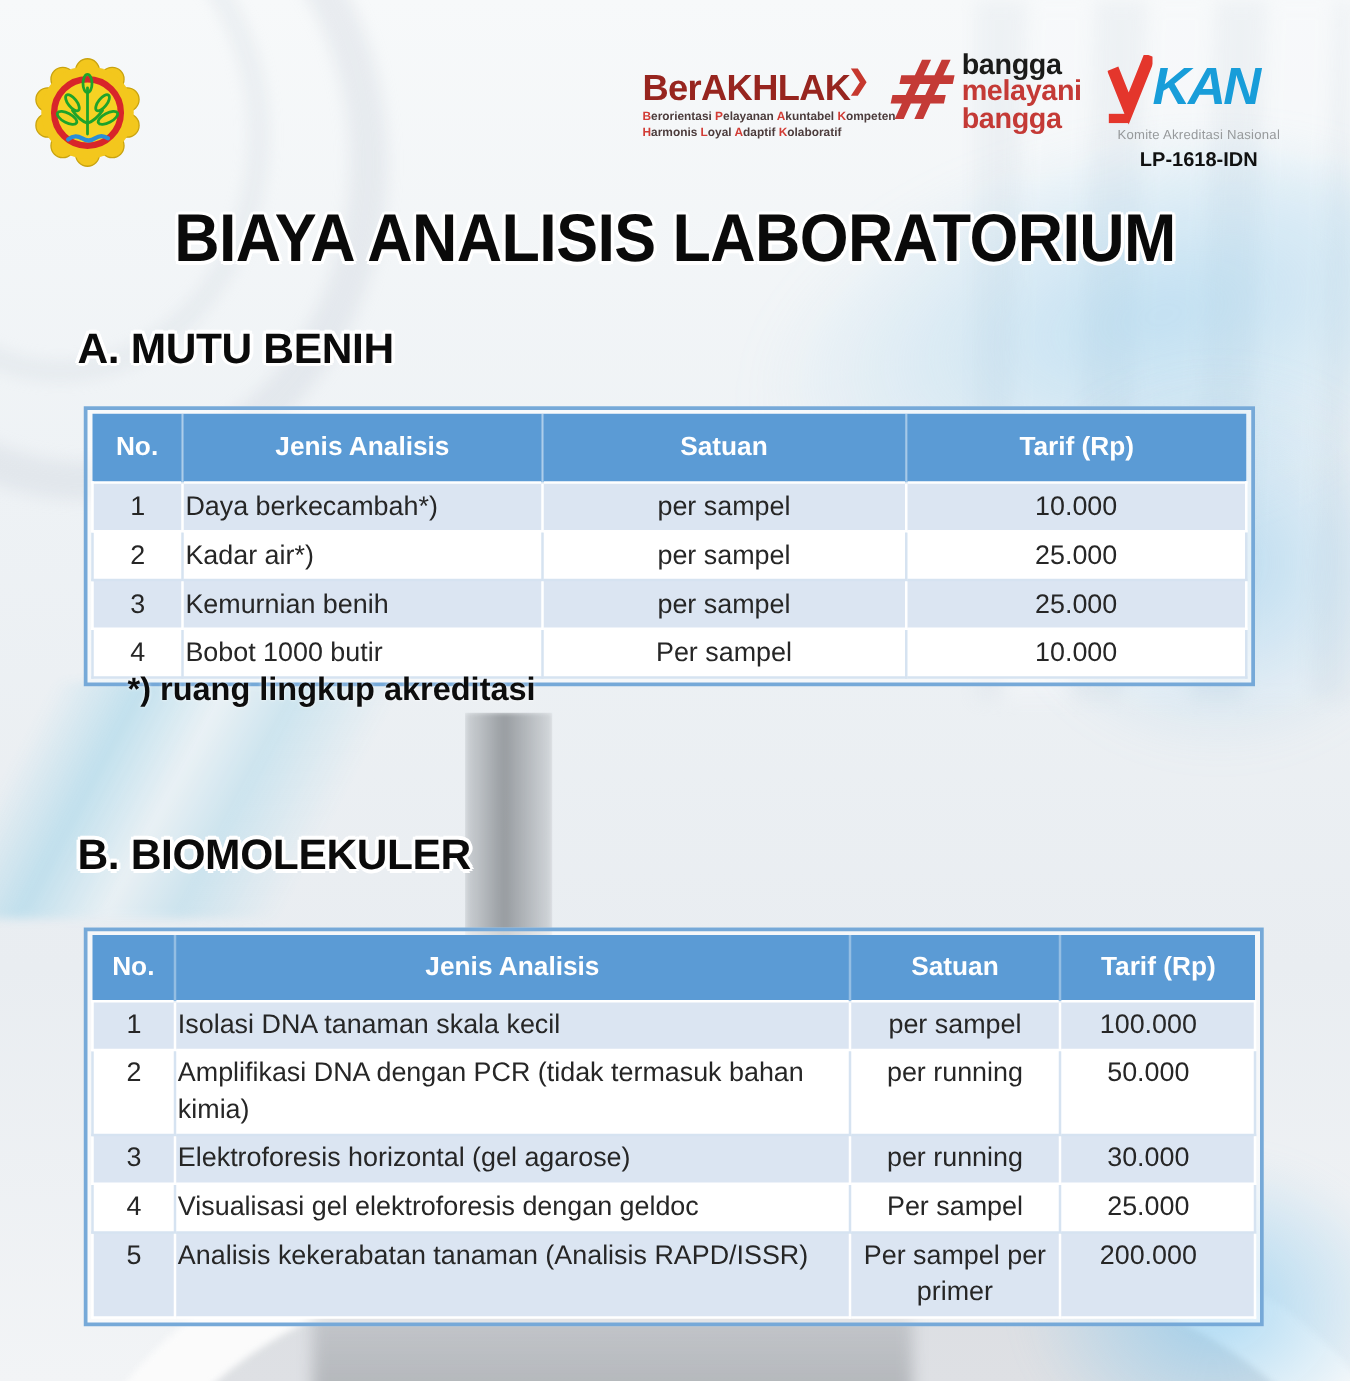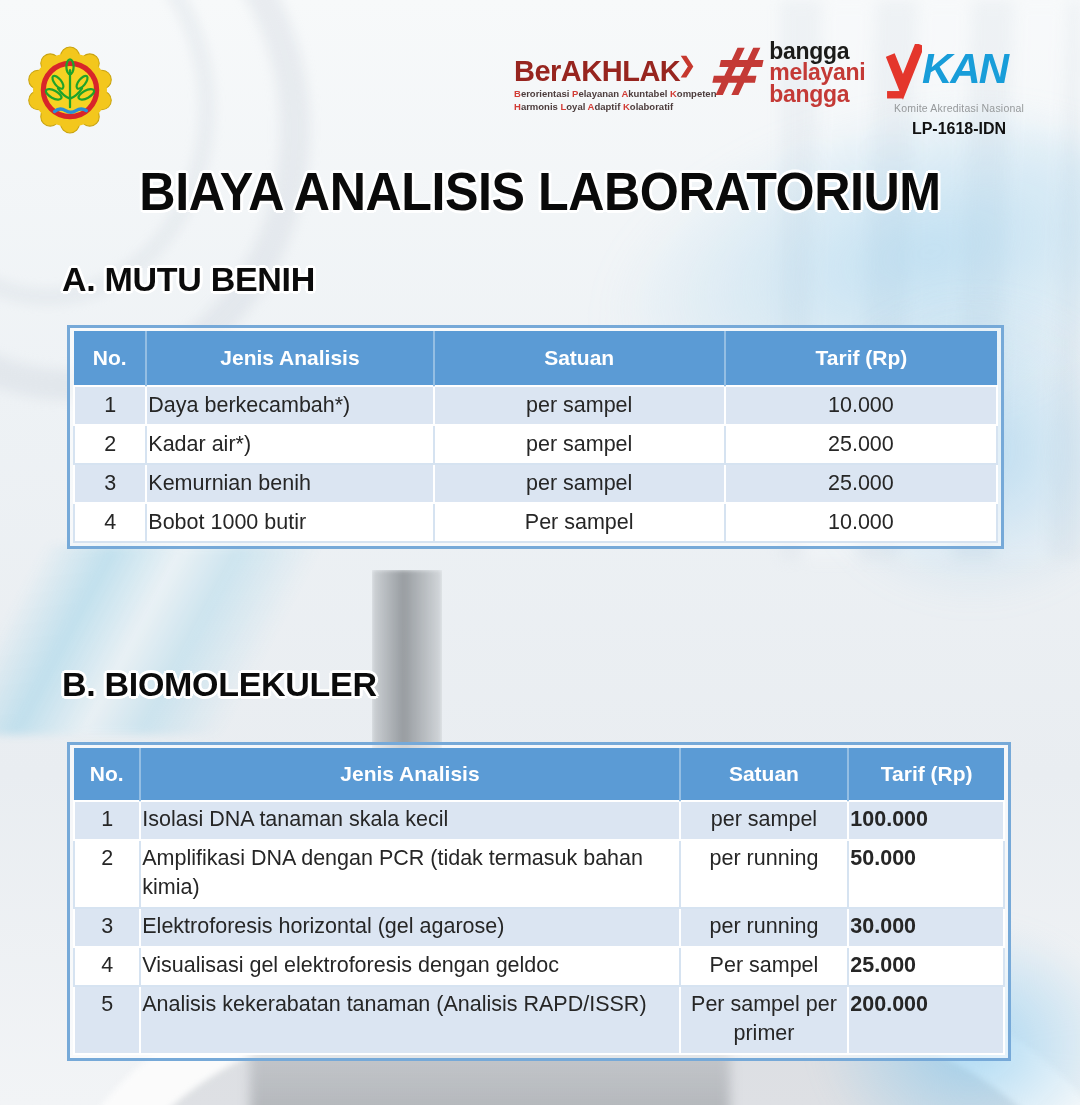--- a/index.html
+++ b/index.html
@@ -85,21 +85,21 @@
   .tblA th{height:52px;}
   .tblB th{height:50px;}
   td{font-size:21.5px;color:#262626;background:#fff;border:2px solid #d6e3f1;}
   tr.alt td{background:#dbe5f2;border:2px solid #fff;}
   .tblA td{height:35px;vertical-align:middle;}
   .tblB td{vertical-align:top;padding-top:3px;line-height:29px;}
   td.c-no{text-align:center;}
   td.c-jenis{text-align:left;}
   td.c-satuan{text-align:center;}
   .tblA td.c-tarif{text-align:center;}
-  .tblB td.c-tarif{text-align:left;padding-right:16px;font-weight:bold;}
+  .tblB td.c-tarif{text-align:center;padding-right:16px;}
   .tblB .h1 td{height:33px;}
   .tblB .h2 td{height:62px;}
 </style>
 </head>
 <body>
 
 <div class="page">
 
   <div class="bg">
     <div class="bg-arc-tl"></div>
@@ -214,20 +214,21 @@
         <tr>
           <td class="c-no">4</td>
           <td class="c-jenis">Bobot 1000 butir</td>
           <td class="c-satuan">Per sampel</td>
           <td class="c-tarif">10.000</td>
         </tr>
       </tbody>
         </table>
     </div>
 
+    <div class="footnote">*) ruang lingkup akreditasi</div>
 
     <div class="sec-head sec-b ow">B. BIOMOLEKULER</div>
 
     <div class="tbl-wrap wrapB">
       <table class="tblB">
         <colgroup>
             <col style="width:66px">
             <col style="width:537px">
             <col style="width:168px">
             <col style="width:155px">

